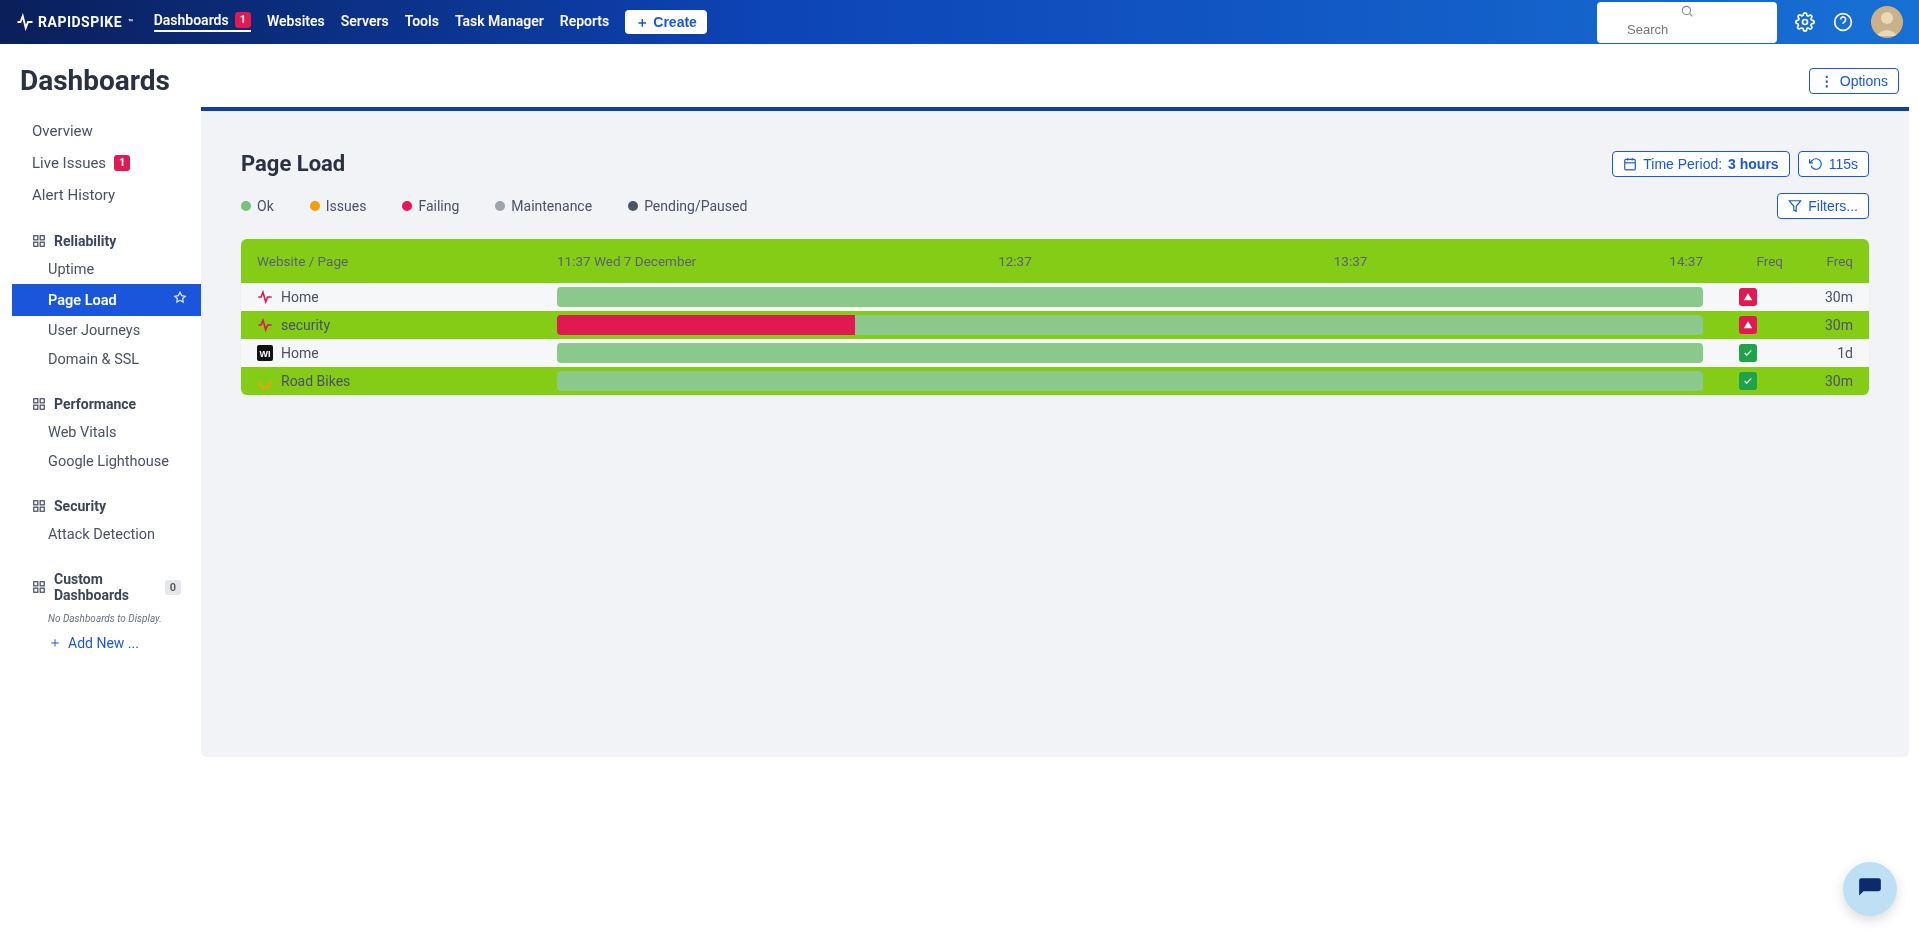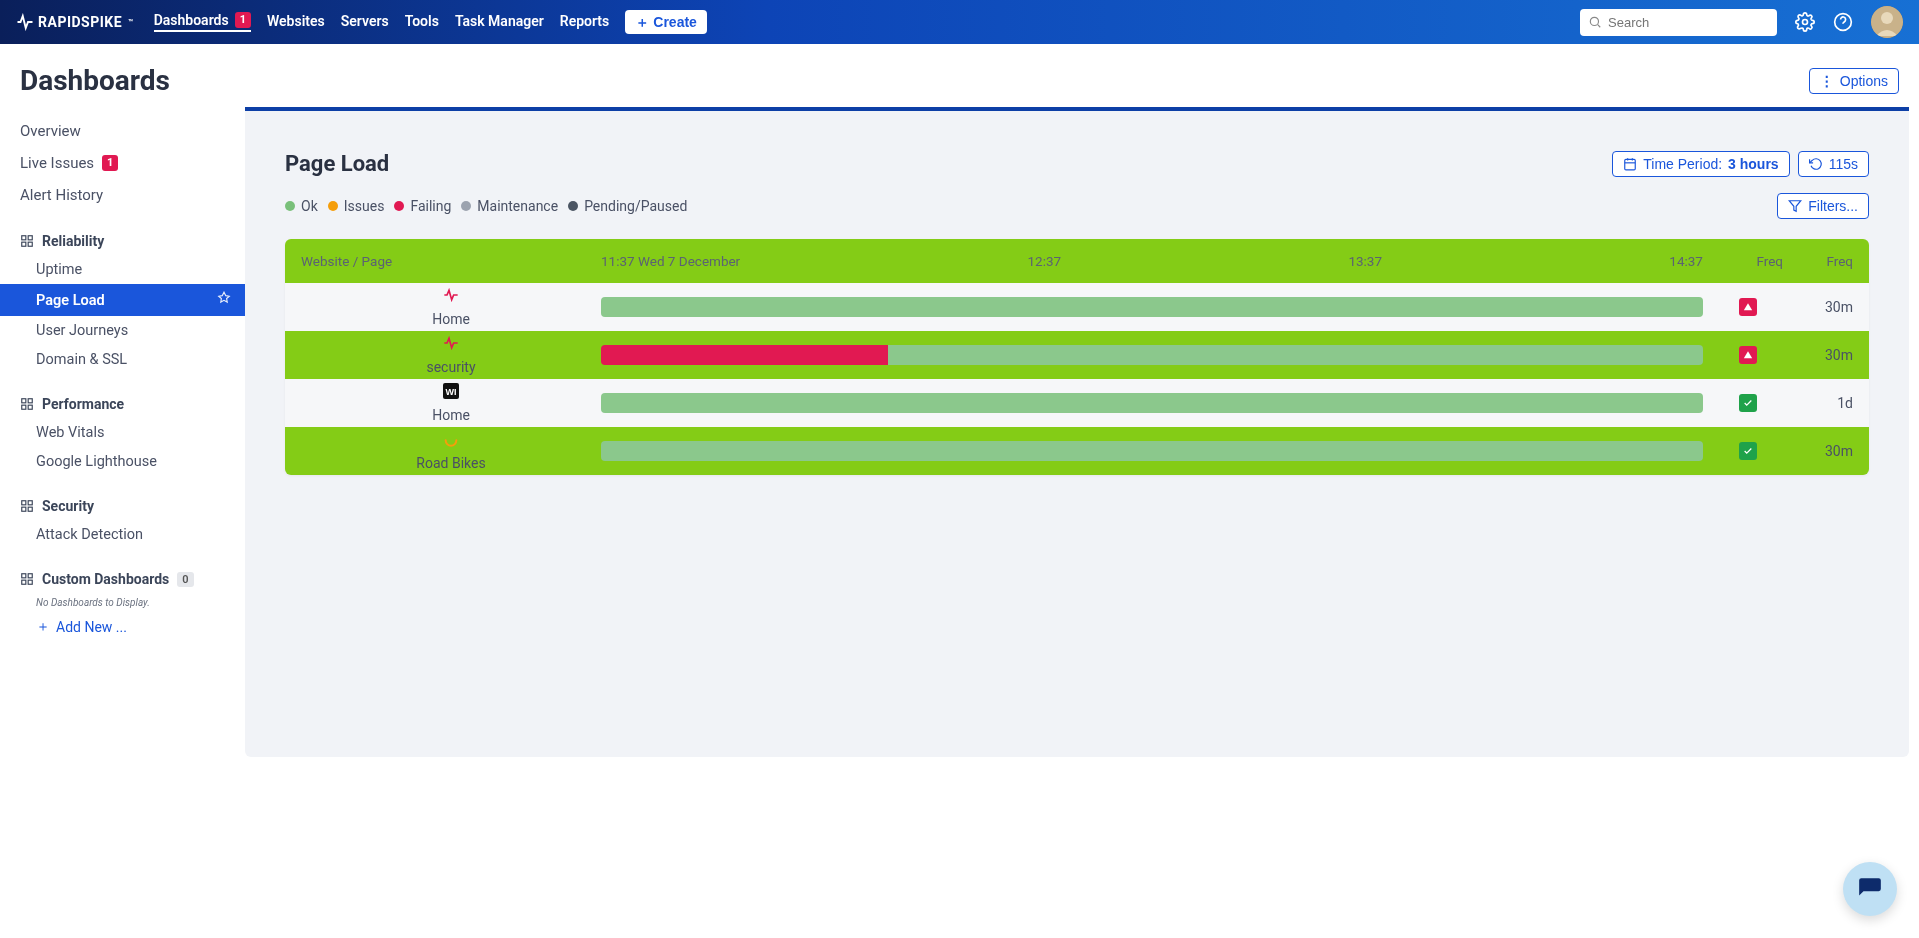--- a/index.html
+++ b/index.html
@@ -64,22 +64,23 @@
     align-items: center;
     gap: 4px;
     cursor: pointer;
   }
   .plus { font-weight: 700; font-size:14px; line-height:1; }
   .nav-spacer { flex: 1; }
   .search-wrap {
     display:flex; align-items:center;
     background: #fff;
     border-radius: 4px;
-    padding: 2px 8px;
-    width: 197px;
+    padding: 2px 24px;
+    width: 180px;
+    flex-direction: column;
   }
   .search-wrap svg { flex-shrink:0; }
   .search-input {
     border: none; outline: none; background: transparent;
     padding: 4px 6px; font-size: 13px; color: #555; width:100%;
   }
   .top-icon { color:#fff; cursor:pointer; display:flex; align-items:center; margin-left:10px; }
   .avatar {
     width: 32px; height: 32px; border-radius: 50%;
     background: #b0936a; margin-left: 10px;
@@ -96,21 +97,21 @@
   .page-title { font-size: 28px; font-weight:700; color:#2a3142; }
   .options-btn {
     border: 1px solid #1a56db; color:#1a56db; background:#fff;
     border-radius:4px; padding:4px 10px; font-size:14px; font-weight:500;
     display:flex; align-items:center; gap:6px; cursor:pointer;
   }
   .options-btn .dots { font-weight:bold; }
 
   
   .layout { display:flex; align-items:flex-start; }
-  .sidebar { width: 245px; padding: 8px 0 20px 0; flex-shrink:0; }
+  .sidebar { width: 201px; padding: 8px 0 20px 12px; flex-shrink:0; }
   .sb-item, .sb-sub, .sb-section {
     display:flex; align-items:center; gap:8px;
     padding: 6px 20px; cursor:pointer; color:#4a5165;
   }
   .sb-item { font-size:15px; padding: 7px 20px; }
   .sb-section {
     font-weight:700; color:#3b4559; margin-top:16px;
   }
   .sb-sub { padding-left: 36px; font-size:14.5px; }
   .sb-sub.active-wrap { padding:0; }
@@ -153,21 +154,21 @@
   .pill-btn {
     border:1px solid #1a56db; color:#1a56db; background:#fff;
     border-radius:4px; padding:4px 10px; font-size:14px;
     display:flex; align-items:center; gap:6px; cursor:pointer;
   }
   .pill-btn .bold { font-weight:700; }
   .legend-row {
     display:flex; align-items:center; justify-content:space-between;
     padding: 10px 40px 0 40px;
   }
-  .legend { display:flex; gap:10px; align-items:center; color:#4a5165; font-size:14px; }
+  .legend { display:flex; gap:36px; align-items:center; color:#4a5165; font-size:14px; }
   .lg-item { display:flex; align-items:center; gap:6px; cursor:pointer; }
   .dot { width:10px; height:10px; border-radius:50%; display:inline-block; }
   .dot.ok { background:#79c07a; }
   .dot.issues { background:#f59e0b; }
   .dot.failing { background:#e11952; }
   .dot.maint { background:#9ca3af; }
   .dot.pending { background:#4b5563; }
 
   
   .card {
@@ -179,21 +180,21 @@
     display:grid;
     grid-template-columns: 300px 1fr 70px 70px;
     align-items:center;
   }
   .thead { padding:14px 16px 14px 16px; color:#5b6372; font-size:13.5px; }
   .time-axis { display:flex; justify-content:space-between; padding-right:10px; }
   .time-axis span { color:#5b6372; }
   .th-right { text-align:right; }
   .trow { padding:4px 16px; }
   .trow.alt { background:#f6f7f9; }
-  .site-cell { display:flex; align-items:center; gap:8px; color:#4a5165; cursor:pointer;flex-direction:column; }
+  .site-cell { display:flex; align-items:center; gap:8px; color:#4a5165; cursor:pointer; }
   .site-icon { width:16px; height:16px; display:flex; align-items:center; justify-content:center; }
 
   .bar-wrap { height:20px; border-radius:4px; overflow:hidden; display:flex; margin-right:10px; }
   .seg { height:100%; }
   .seg.ok { background:#8bc88c; }
   .seg.fail { background:#e11952; }
 
   .perf-badge {
     width:18px; height:18px; border-radius:3px;
     display:flex; align-items:center; justify-content:center;

